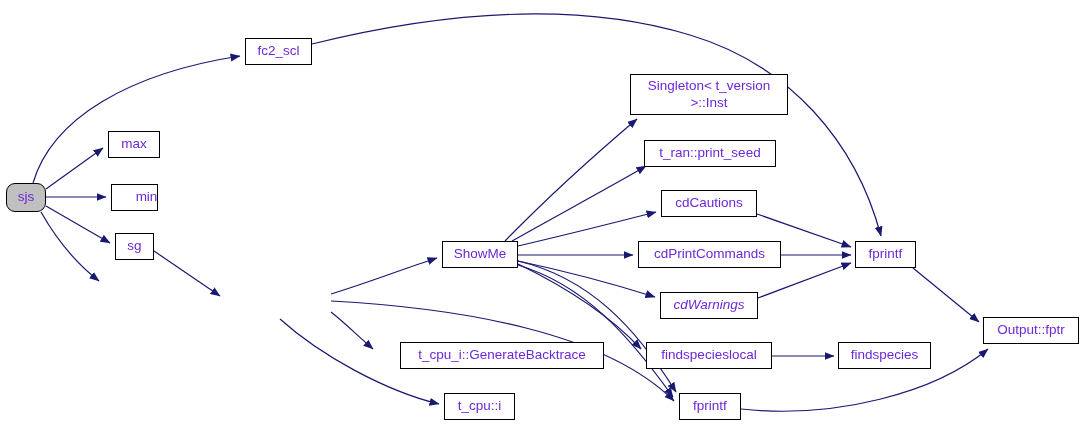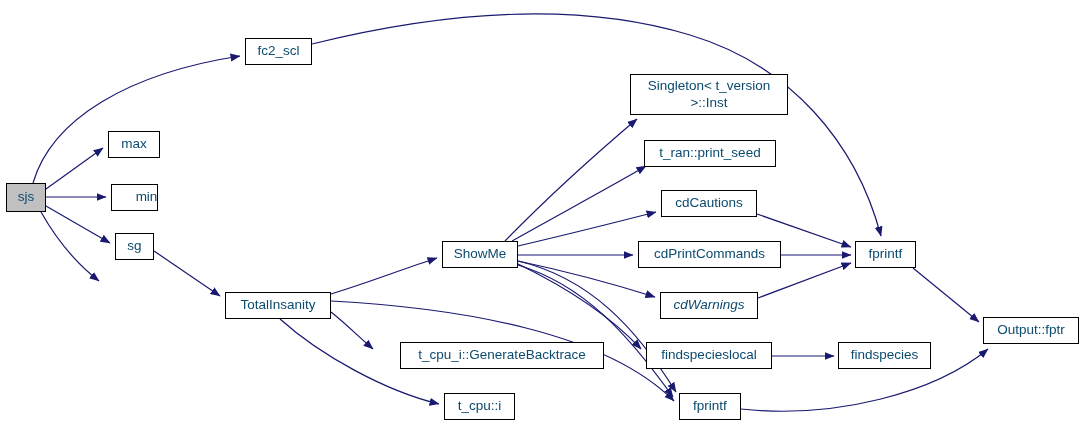--- a/index.html
+++ b/index.html
@@ -9,21 +9,21 @@
     background:#ffffff;
     font-family:"Liberation Sans", sans-serif;
     overflow:hidden;
   }
   svg.edges{position:absolute;left:0;top:0;width:1085px;height:426px;}
   .node{
     position:absolute;
     box-sizing:border-box;
     border:1px solid #000000;
     background:#ffffff;
-    color:#0c4a6e;
+    color:#6d28d9;
     display:flex;align-items:center;justify-content:center;
     font-size:13.5px;line-height:1.25;
     text-align:center;
     white-space:pre-line;
     cursor:pointer;
   }
   .node.hl{background:#c0c0c0;}
 </style>
 </head>
 <body>
@@ -58,26 +58,25 @@
       <path d="M 518 265 C 584 285, 628 334, 673 397" marker-end="url(#arrow)"></path>
       <path d="M 757 214 L 851 247" marker-end="url(#arrow)"></path>
       <path d="M 781 255 L 851 255" marker-end="url(#arrow)"></path>
       <path d="M 758 298 L 851 263" marker-end="url(#arrow)"></path>
       <path d="M 772 356 L 834 356" marker-end="url(#arrow)"></path>
       <path d="M 913 268 L 979 322" marker-end="url(#arrow)"></path>
       <path d="M 741 409 C 835 419, 935 393, 988 349" marker-end="url(#arrow)"></path>
     </g>
   </svg>
 
-  <div class="node hl" style="left:6px;top:183px;width:40px;height:29px;">sjs</div>
+  <div class="node hl" style="left:6px;top:183px;width:40px;height:29px;border-radius:9px;">sjs</div>
   <div class="node" style="left:245px;top:38px;width:67px;height:27px;">fc2_scl</div>
   <div class="node" style="left:108px;top:131px;width:52px;height:27px;">max</div>
   <div class="node" style="left:111px;top:184px;width:47px;height:27px;padding-left:24px;">min</div>
   <div class="node" style="left:115px;top:233px;width:39px;height:27px;">sg</div>
-  <div class="node" style="left:225px;top:292px;width:106px;height:27px;">TotalInsanity</div>
   <div class="node" style="left:442px;top:241px;width:76px;height:27px;">ShowMe</div>
   <div class="node" style="left:630px;top:74px;width:158px;height:41px;">Singleton&lt; t_version
 &gt;::Inst</div>
   <div class="node" style="left:644px;top:140px;width:132px;height:27px;">t_ran::print_seed</div>
   <div class="node" style="left:661px;top:190px;width:96px;height:27px;">cdCautions</div>
   <div class="node" style="left:638px;top:241px;width:143px;height:27px;">cdPrintCommands</div>
   <div class="node" style="left:855px;top:241px;width:61px;height:27px;">fprintf</div>
   <div class="node" style="left:660px;top:292px;width:98px;height:27px;font-style:italic;">cdWarnings</div>
   <div class="node" style="left:646px;top:342px;width:126px;height:27px;">findspecieslocal</div>
   <div class="node" style="left:838px;top:342px;width:93px;height:27px;">findspecies</div>

